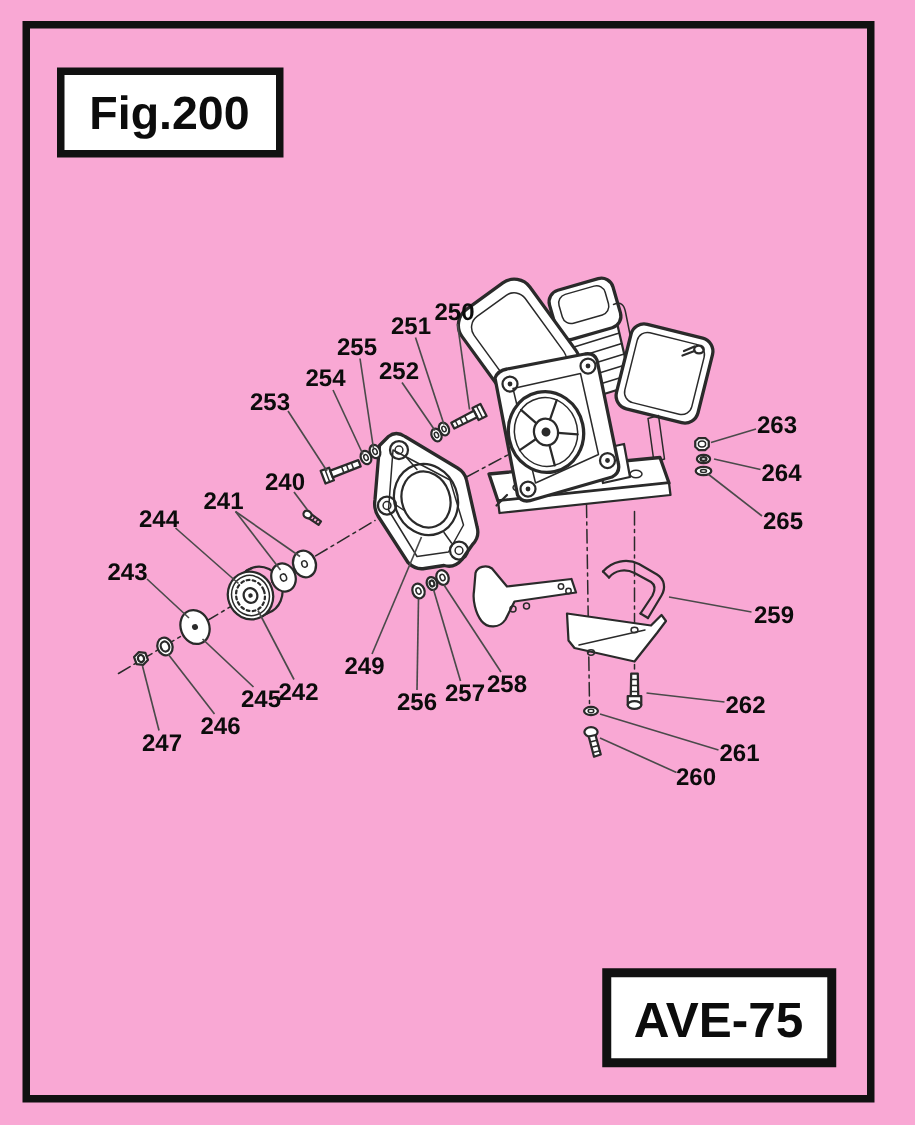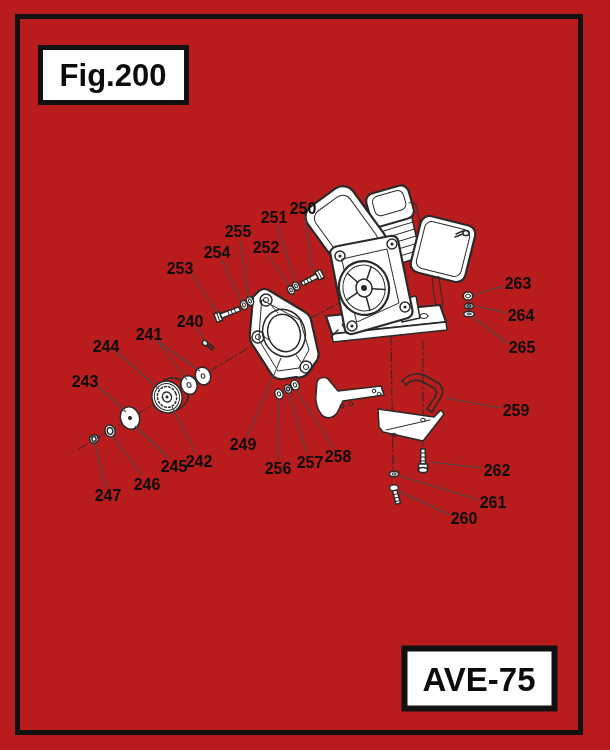--- a/index.html
+++ b/index.html
@@ -1,16 +1,16 @@
 <!DOCTYPE html>
 <html style="--ink: #2a2a2a; --leader: #4a4a4a;"><head>
 <meta charset="utf-8">
 <style>
   html,body{margin:0;padding:0;background:#ffffff;}
-  .stage{position:relative;width:610px;height:750px;background:#b91c1c;overflow:hidden;}
+  .stage{position:relative;width:610px;height:750px;background:#f9a8d4;overflow:hidden;}
   svg{display:block;}
   svg .art path, svg .art ellipse, svg .art circle, svg .art rect, svg .art line, svg .art polygon, svg .art polyline{
     stroke:var(--ink,#2a2a2a); fill:none; stroke-width:1.5; stroke-linecap:round; stroke-linejoin:round;
   }
   svg .art .wfill{fill:#ffffff;}
   svg .art .dark{fill:var(--ink,#2a2a2a);stroke:none;}
   svg .art .thin{stroke-width:1;}
   svg .art .thick{stroke-width:2.2;}
   svg .art .cline{stroke-width:1;stroke-dasharray:9 3 2 3;}
   .leader{stroke:var(--leader,#4a4a4a);stroke-width:1.1;fill:none;}

